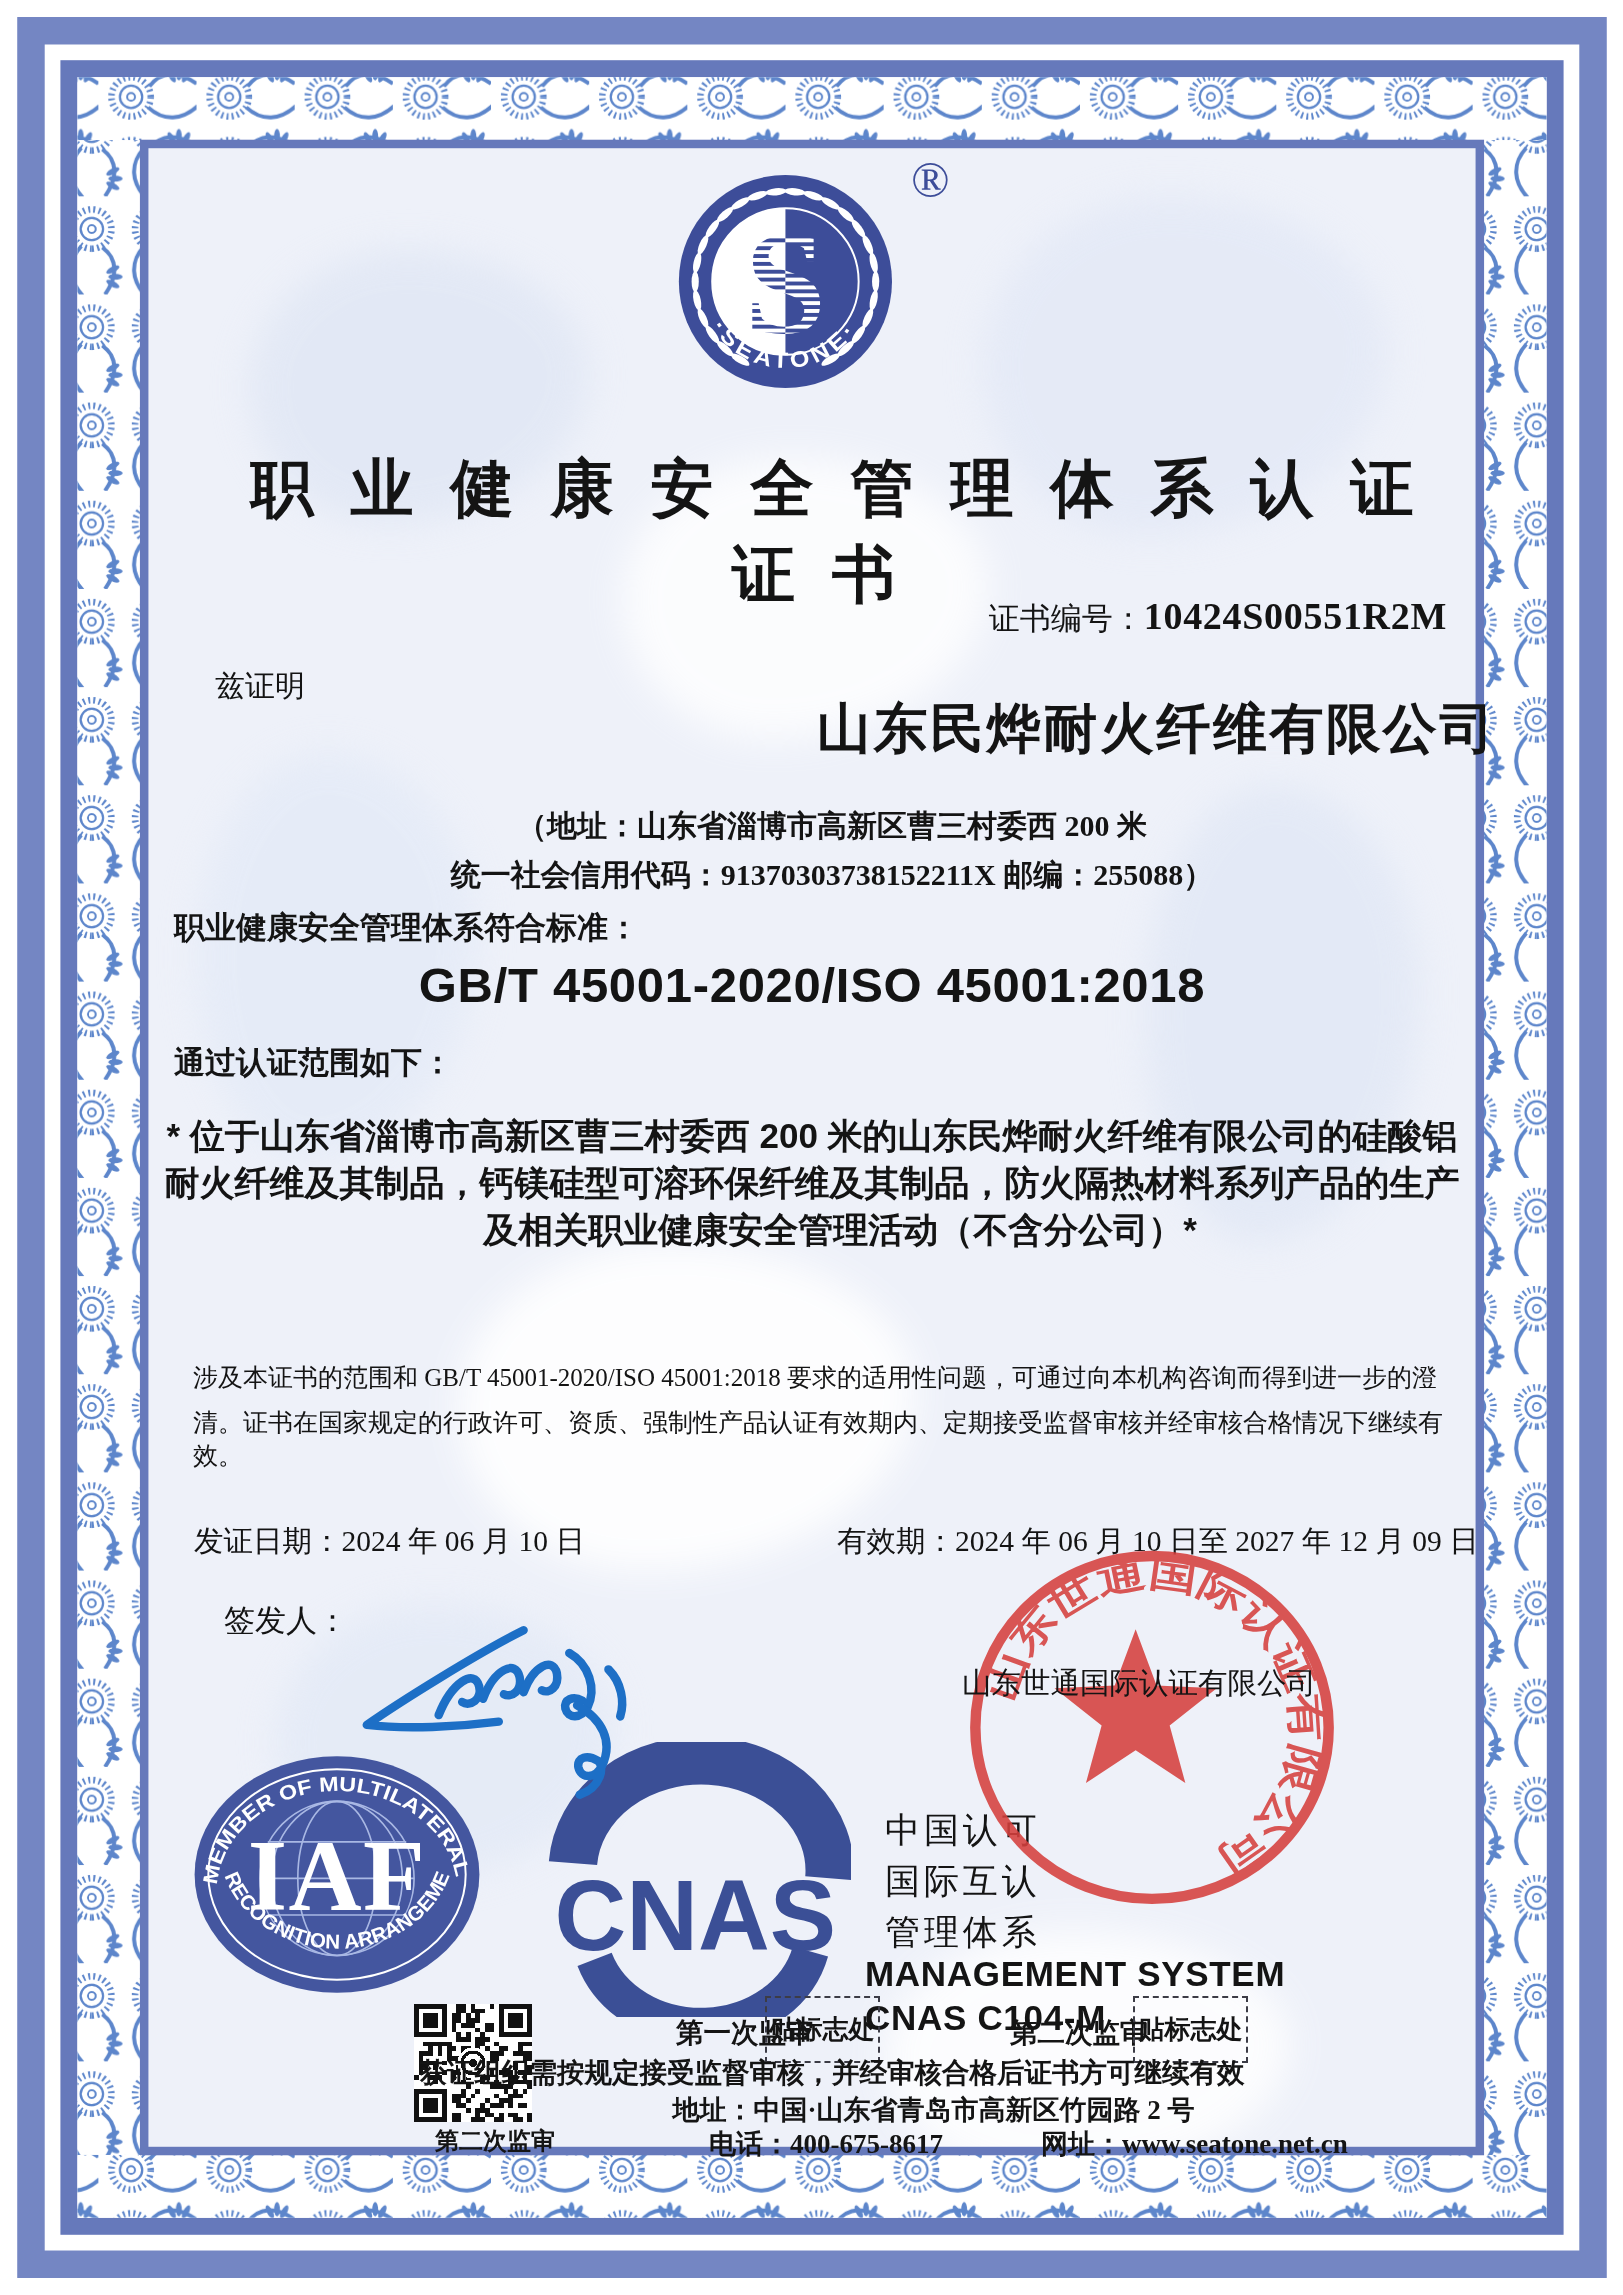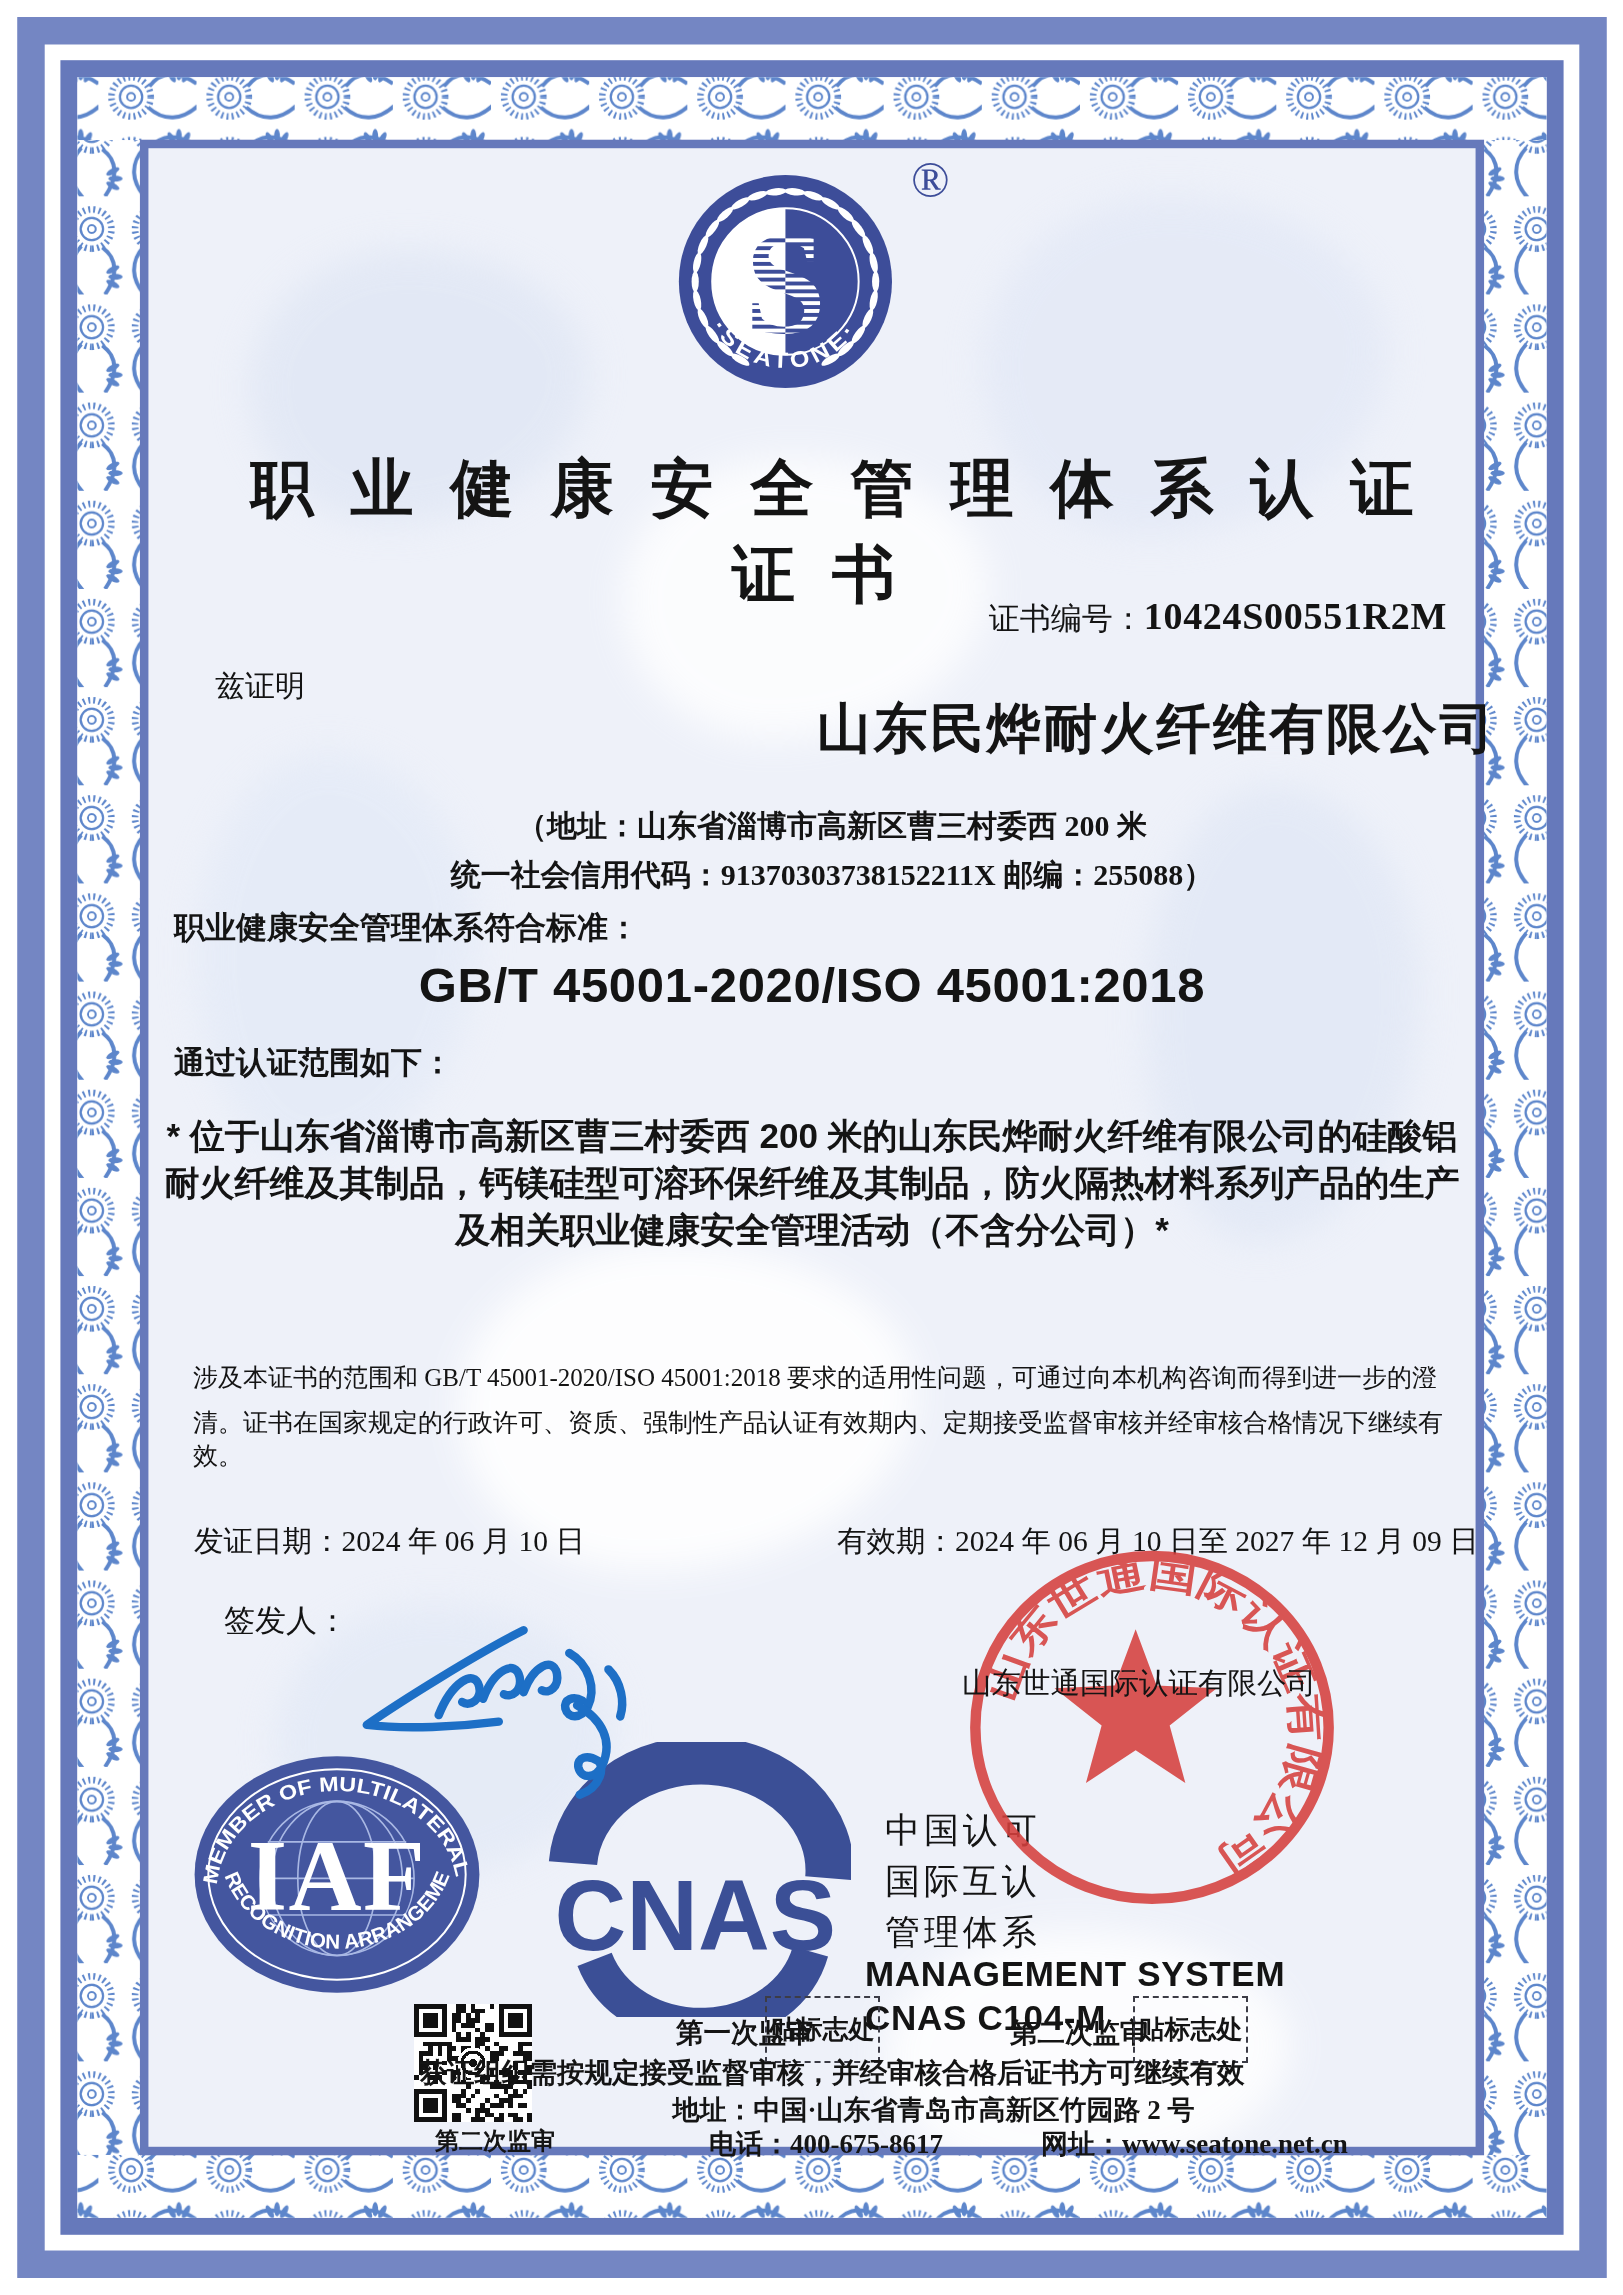--- a/index.html
+++ b/index.html
@@ -16,21 +16,21 @@
   #certno{top:594px;right:177px;font-size:31px;}
   #certno b{font-size:38px;letter-spacing:0.7px;}
   #certify{left:195px;top:666px;font-size:30px;}
   #company{top:693px;font-size:54px;font-weight:bold;letter-spacing:2.6px;text-align:right;}
   #addr1{top:806px;font-size:30px;font-weight:bold;text-align:center;}
   #addr2{top:855px;font-size:30px;font-weight:bold;}
   #stdlabel{left:174px;top:907px;font-size:31px;font-weight:600;}
   #standard{top:957px;font-size:49px;font-weight:600;letter-spacing:0.7px;}
   #scopelabel{left:174px;top:1042px;font-size:31px;font-weight:600;}
   .scopeline{left:148px;width:1328px;text-align:center;font-size:35px;font-weight:bold;}
-  #sc0{top:1113px;} #sc1{top:1160px;} #sc2{top:1207px;}
+  #sc0{top:1113px;} #sc1{top:1160px;} #sc2{top:1207px;padding-left:28px;}
   .legalline{left:173px;width:1283px;font-size:25px;}
   #lg0{top:1361px;} #lg1{top:1406px;} #lg2{top:1450px;}
   #issuedate{left:174px;top:1522px;font-size:29.5px;text-align:center;}
   #validity{left:817px;top:1522px;font-size:29.5px;}
   #signer{left:204px;top:1600px;font-size:31px;}
   #issuer{left:929px;top:1664px;width:380px;text-align:center;font-size:29.5px;z-index:6;}
   #stamp-svg{left:923px;top:1505px;z-index:5;}
   #sig-svg{left:327px;top:1591px;z-index:4;}
   #iaf-svg{left:189px;top:1753px;}
   #cnas-svg{left:537px;top:1742px;}

